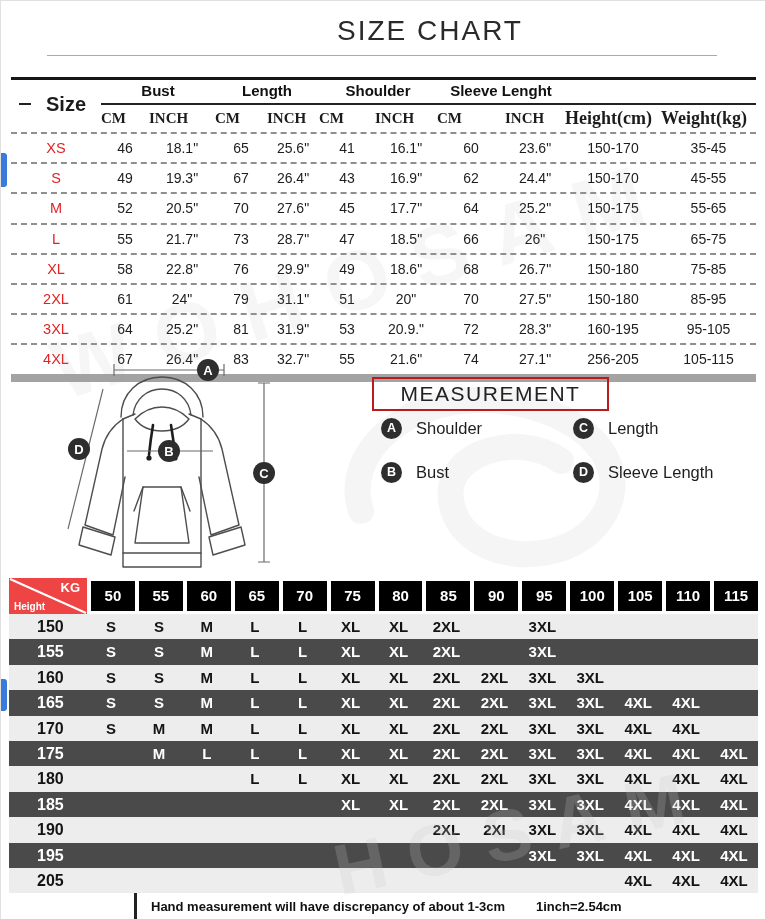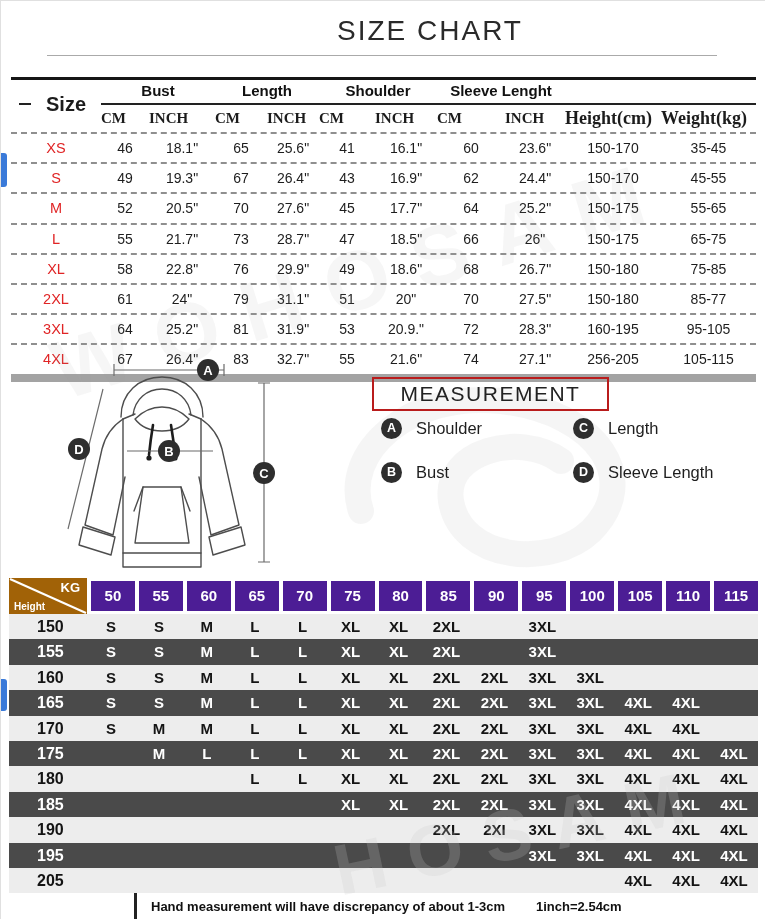--- a/index.html
+++ b/index.html
@@ -44,25 +44,25 @@
   .legend{position:absolute;left:380px;top:417px;display:grid;grid-template-columns:192px auto;
           row-gap:23px;z-index:2;}
   .leg-item{display:flex;align-items:center;gap:14px;}
   .badge{width:21px;height:21px;border-radius:50%;background:#2e2e2e;color:#fff;font-size:12.5px;
          font-weight:700;text-align:center;line-height:21px;flex:0 0 21px;}
   .leg-label{font-size:16.5px;color:#1e1e1e;}
 
   
   .mx{position:absolute;left:8px;top:577px;width:749px;z-index:2;}
   .mx-head{display:grid;grid-template-columns:78px 1fr;height:36px;}
-  .mx-corner{position:relative;background:#a16207;}
+  .mx-corner{position:relative;background:#ef4444;}
   .mx-corner .kg{position:absolute;right:7px;top:2px;color:#fff;font-size:13px;font-weight:700;}
   .mx-corner .hg{position:absolute;left:5px;bottom:2px;color:#fff;font-size:10px;font-weight:700;}
   .mx-cols{display:grid;grid-template-columns:repeat(14,1fr);gap:4px;padding-left:4px;}
-  .mx-col{margin:3px 0;background:#4c1d95;color:#fff;font-weight:700;font-size:15px;
+  .mx-col{margin:3px 0;background:#000000;color:#fff;font-weight:700;font-size:15px;
           text-align:center;line-height:30px;}
   .mrow{display:grid;grid-template-columns:78px repeat(14,1fr);height:25.4px;line-height:25.4px;}
   .mrow:nth-child(odd){background:#ededed;color:#141414;}
   .mrow:nth-child(even){background:#4a4a4a;color:#fff;}
   .mh{padding-left:28px;font-weight:700;font-size:16px;}
   .mc{text-align:center;font-weight:700;font-size:15px;}
 
   
   .footer{position:absolute;left:133px;top:892px;display:flex;align-items:center;z-index:2;}
   .fbar{width:3px;height:26px;background:#222;margin-right:14px;}
@@ -182,21 +182,21 @@
     <span class="scell size-label">2XL</span>
     <span class="scell">61</span>
     <span class="scell">24"</span>
     <span class="scell">79</span>
     <span class="scell">31.1"</span>
     <span class="scell">51</span>
     <span class="scell">20"</span>
     <span class="scell">70</span>
     <span class="scell">27.5"</span>
     <span class="scell">150-180</span>
-    <span class="scell">85-77</span>
+    <span class="scell">85-95</span>
   </div>
         <div class="srow st-grid">
     <span class="scell size-label">3XL</span>
     <span class="scell">64</span>
     <span class="scell">25.2"</span>
     <span class="scell">81</span>
     <span class="scell">31.9"</span>
     <span class="scell">53</span>
     <span class="scell">20.9."</span>
     <span class="scell">72</span>

